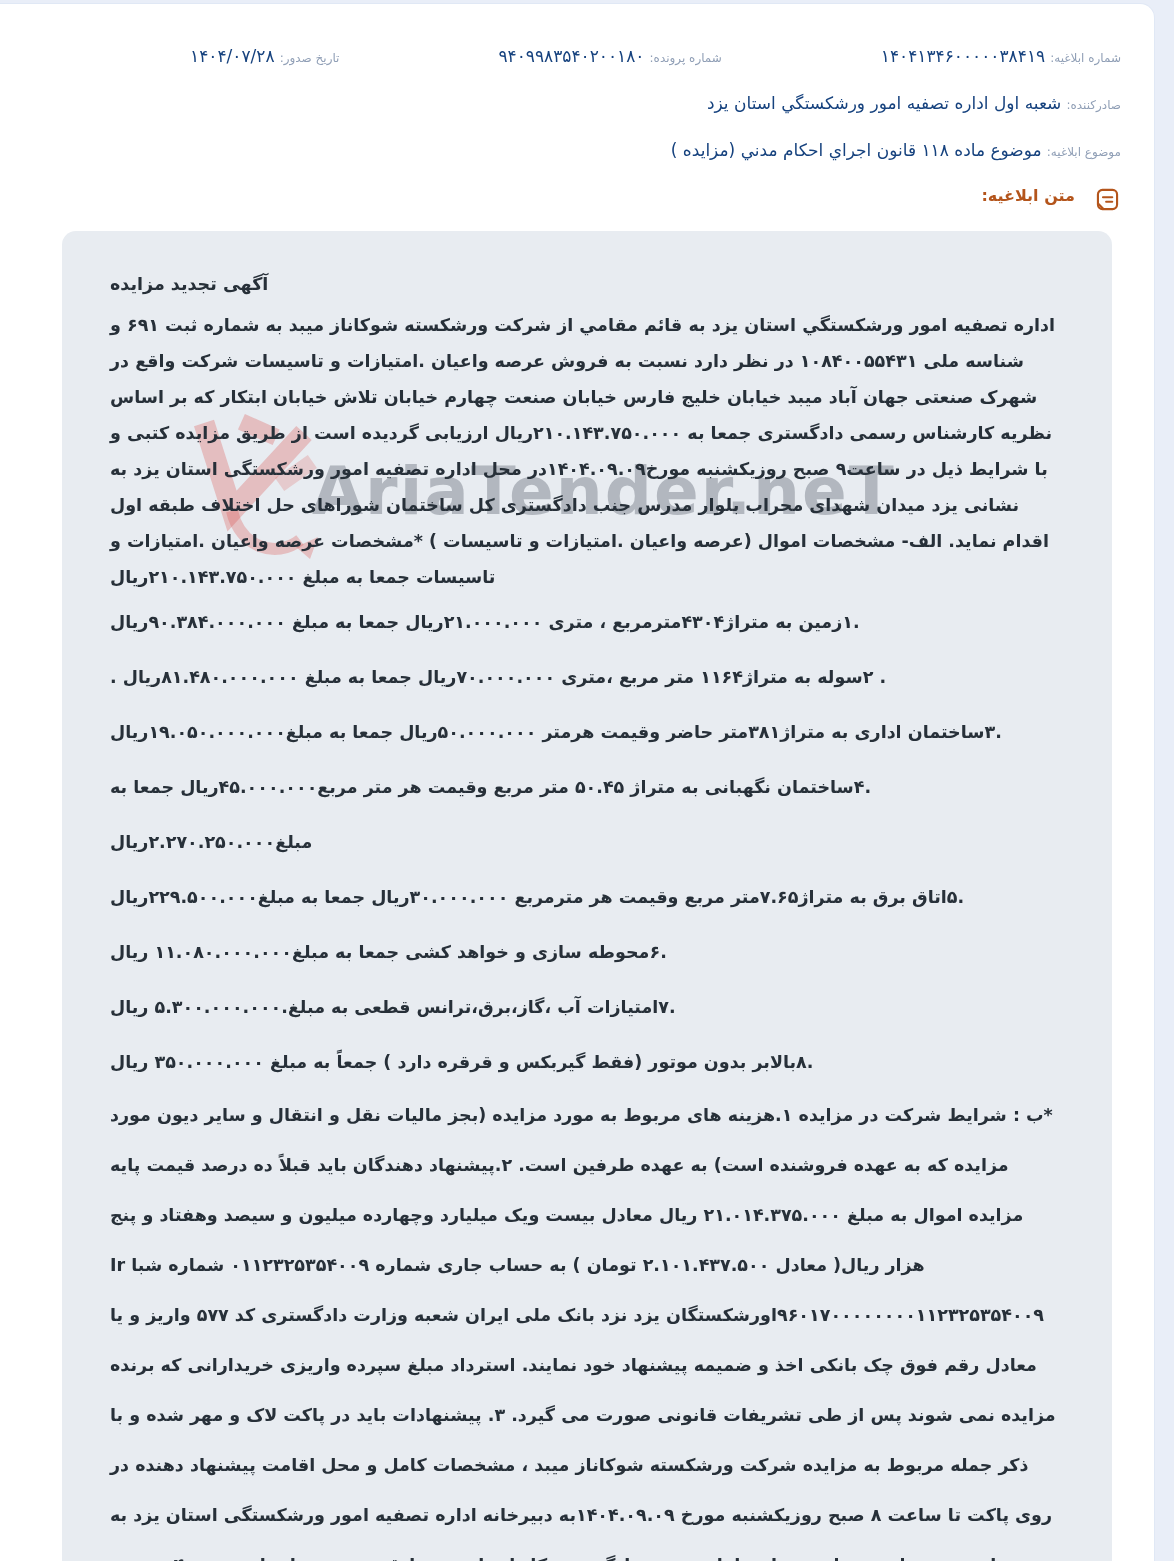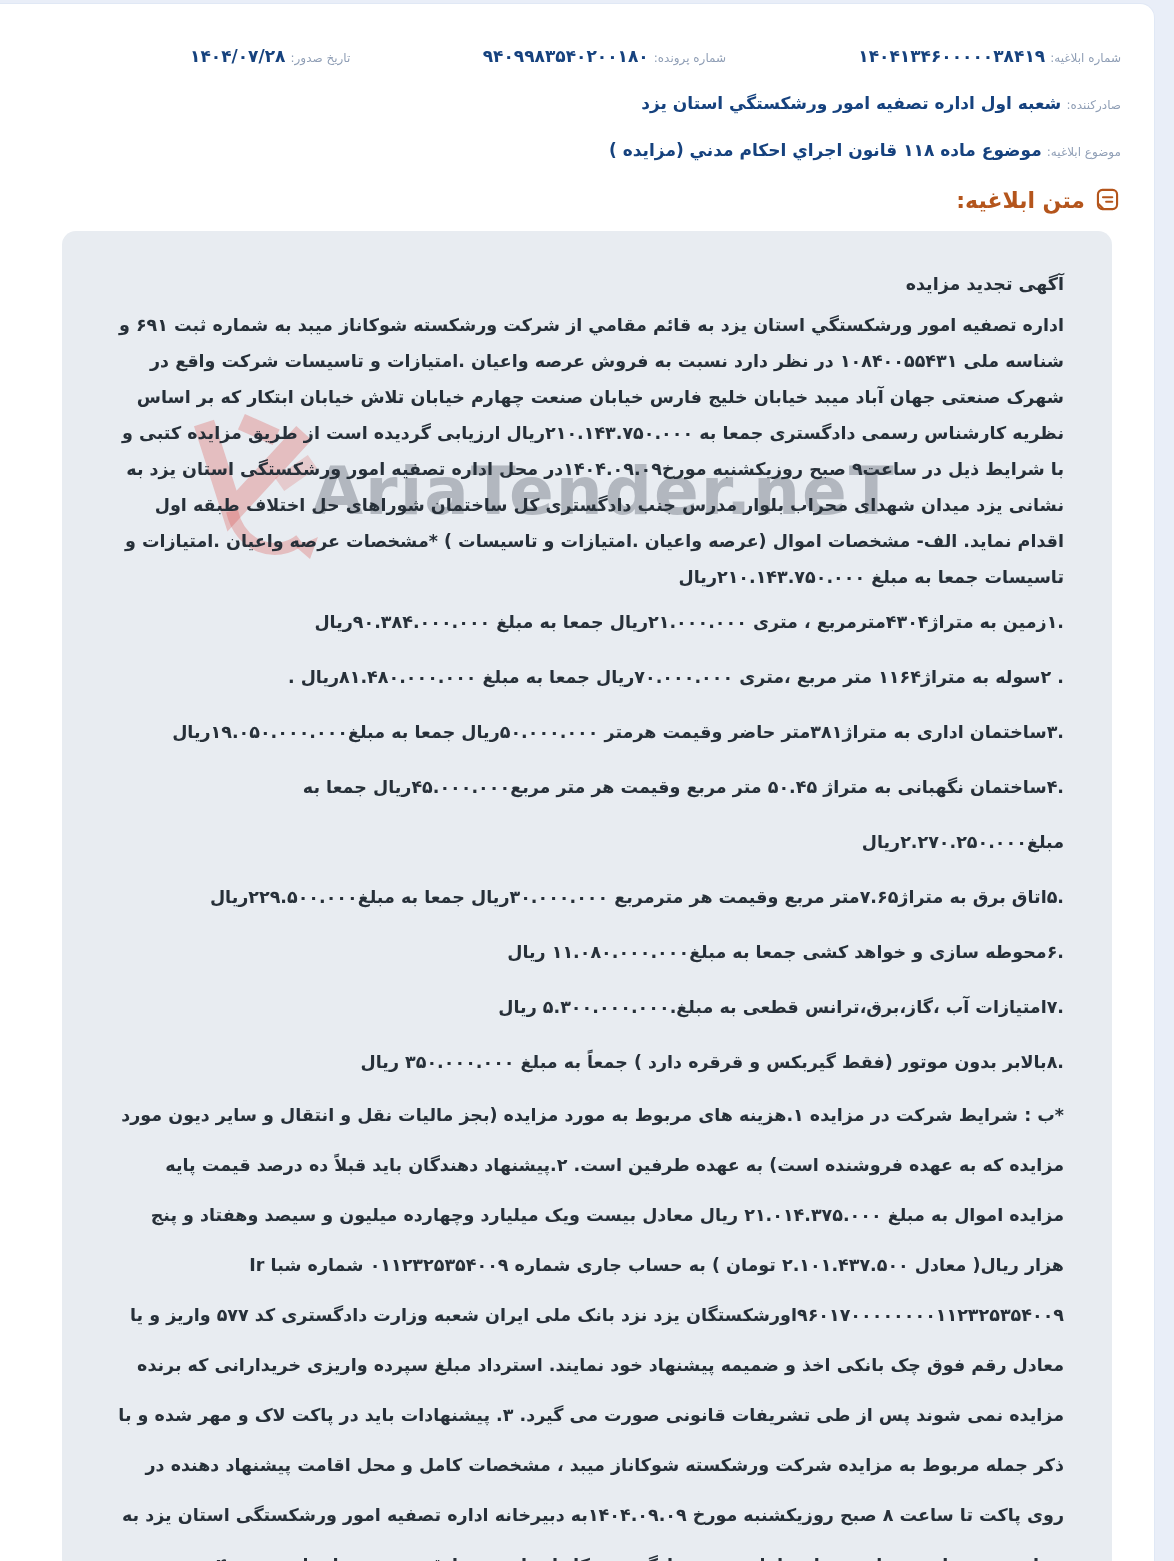--- a/index.html
+++ b/index.html
@@ -18,37 +18,37 @@
     box-shadow:0 0 0 1px rgba(210,220,240,.35);
     overflow:hidden;
     position:relative;
   }
   .header{padding:42px 33px 0 40px;}
   .meta-row{
     display:flex;justify-content:space-between;align-items:baseline;
     padding-left:150px;
   }
   .lbl{color:#909fb6;font-size:12px;}
-  .val{color:#16427e;font-weight:bold;font-size:17px;}
+  .val{color:#16427e;font-weight:normal;font-size:17px;}
   .meta-line{margin-top:27px;text-align:right;}
   .notice-label-row{
-    margin-top:26px;display:flex;align-items:flex-end;gap:9px;
-    color:#b4551c;font-weight:bold;font-size:22px;
+    margin-top:26px;display:flex;align-items:flex-start;gap:19px;
+    color:#b4551c;font-weight:bold;font-size:16px;
   }
   .notice-label-row svg{flex:0 0 auto;}
   .notice-box{
     margin:18px 42px 36px 62px;
     margin-right:42px;margin-left:62px;
     background:#e8ecf1;
     border-radius:14px;
     padding:30px 48px 44px 48px;
     position:relative;
     color:#273039;font-weight:bold;font-size:17.5px;
   }
-  .notice-box p{margin:0;text-align:right;position:relative;z-index:1;}
+  .notice-box p{margin:0;text-align:left;position:relative;z-index:1;}
   .ntitle{line-height:46px;margin-bottom:4px;}
   .intro{line-height:36px;}
   .item{line-height:55px;}
   .terms{line-height:50px;}
   .watermark{
     position:absolute;top:176px;left:118px;z-index:0;
     display:flex;align-items:center;direction:ltr;
     pointer-events:none;user-select:none;
   }
   .wm-text{

